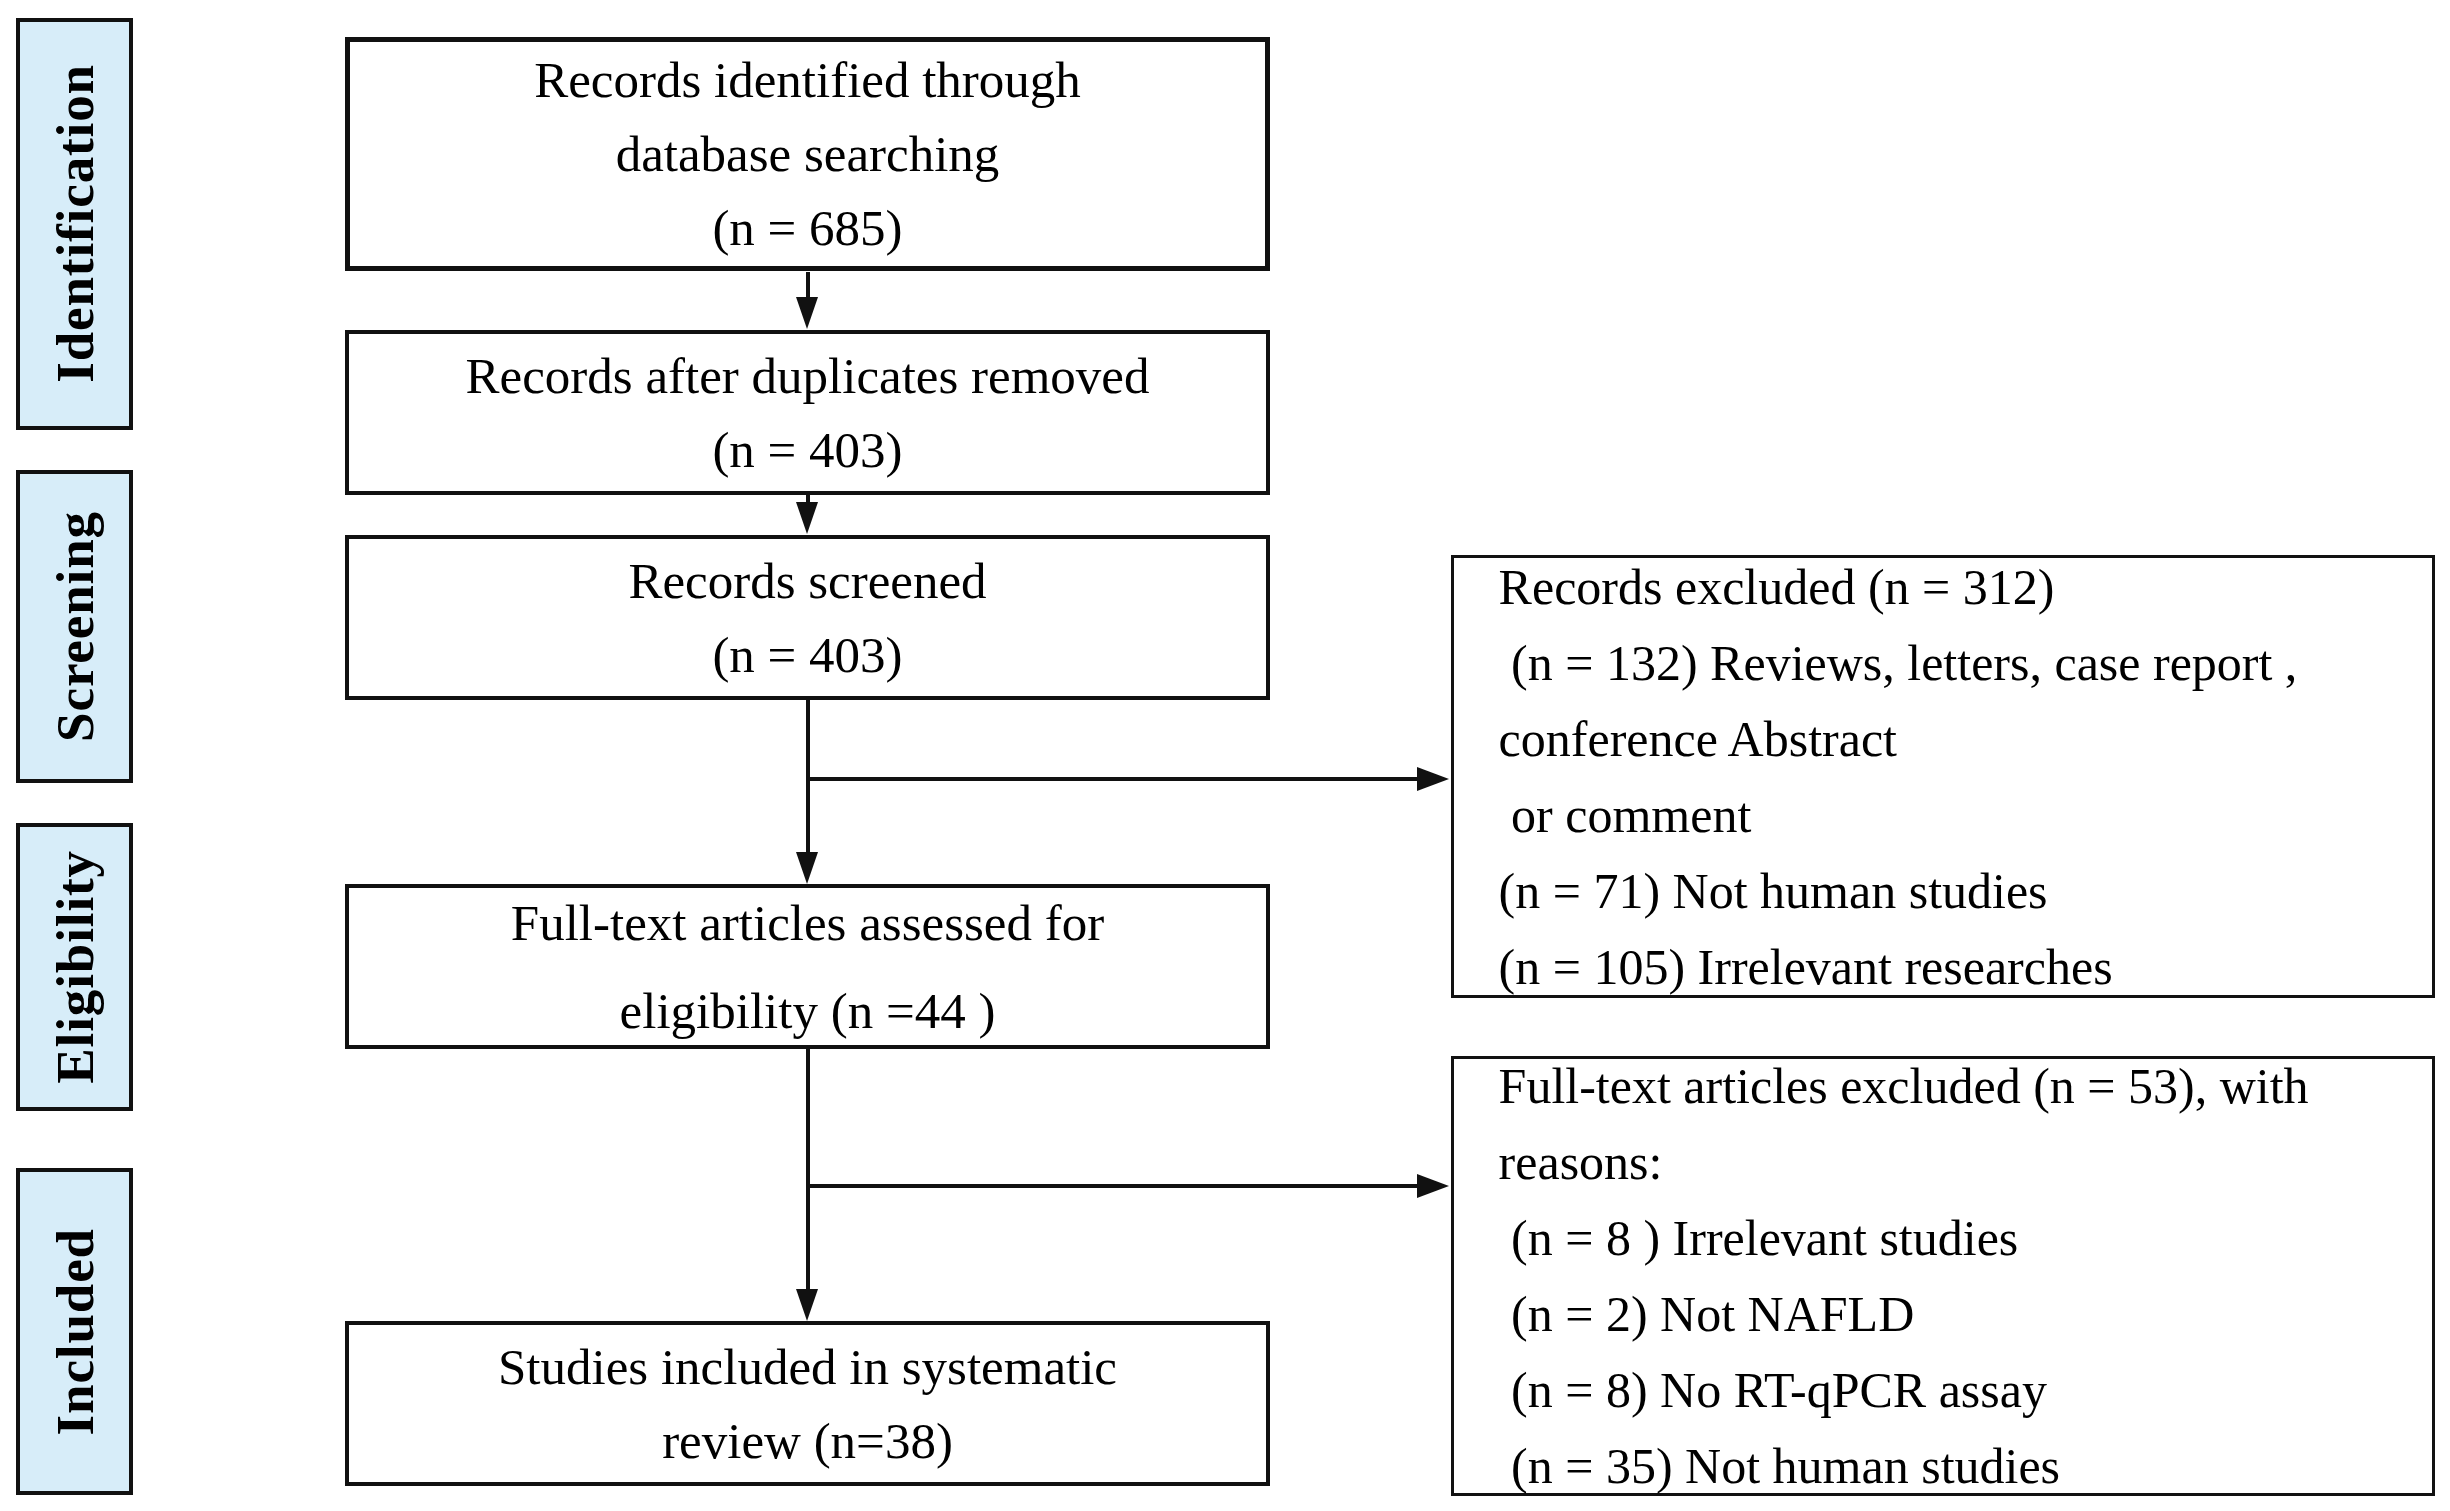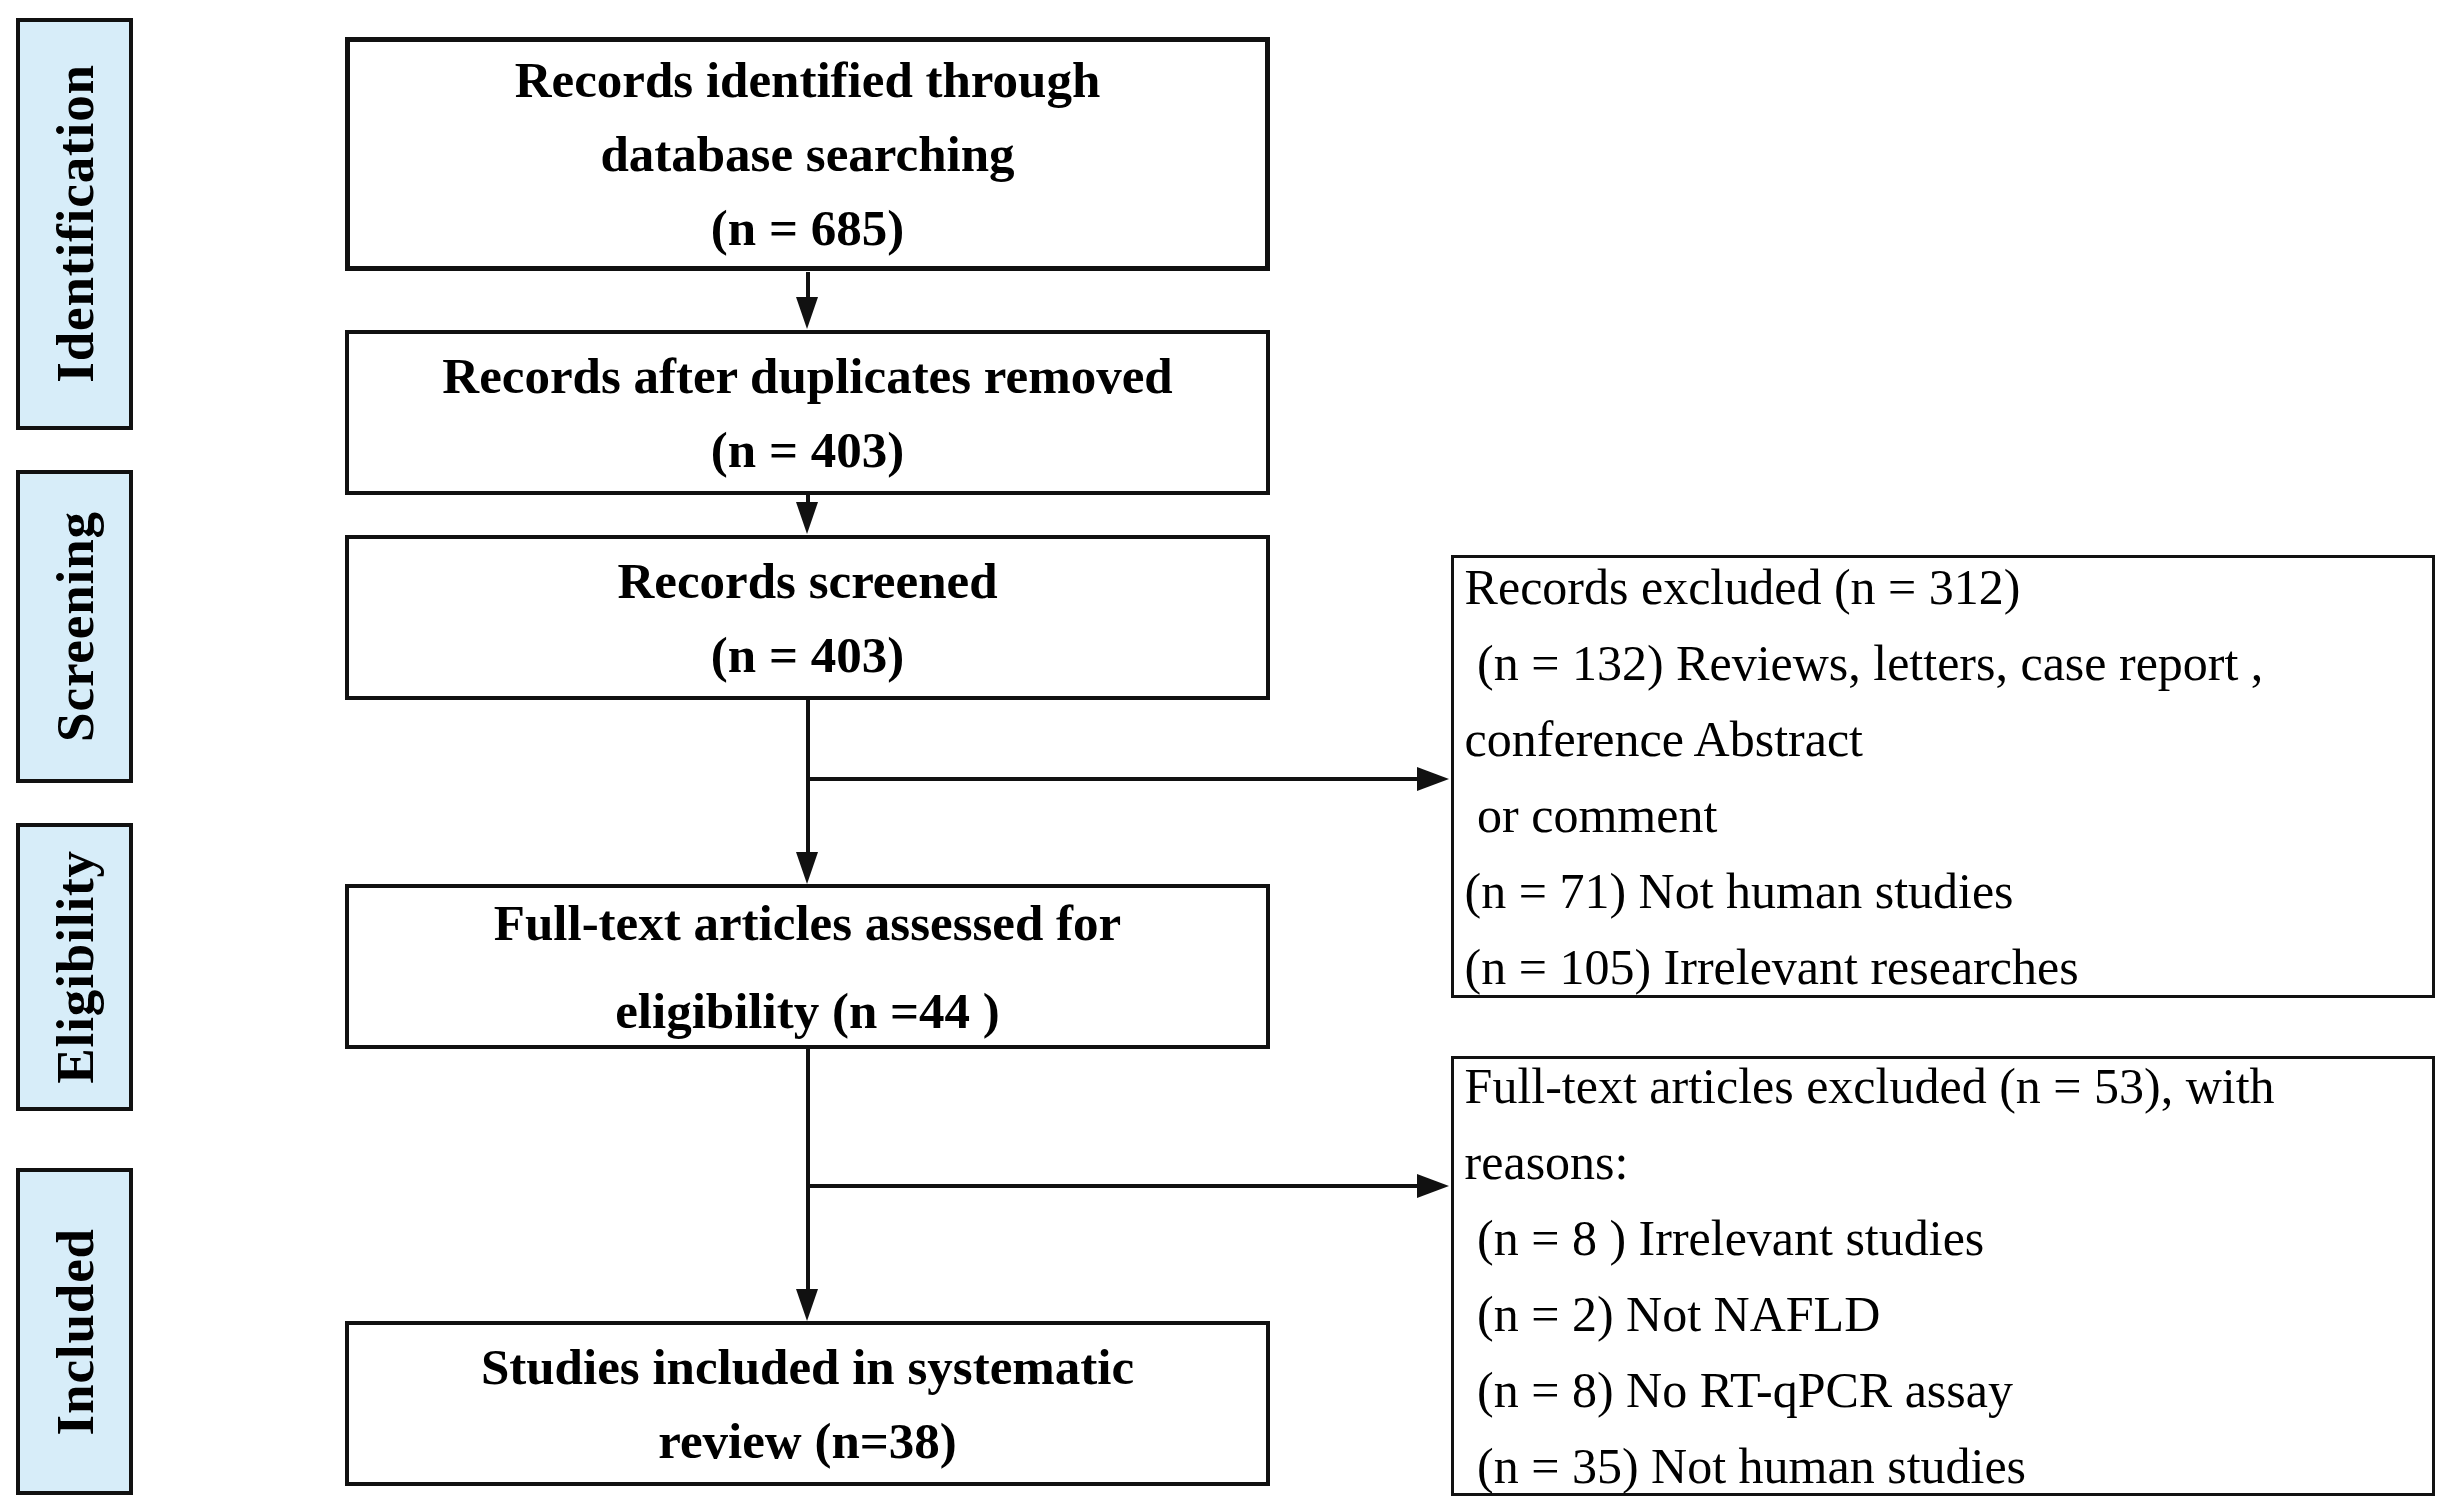--- a/index.html
+++ b/index.html
@@ -41,37 +41,37 @@
     border: 4.4px solid #111111;
     background: #ffffff;
     display: flex;
     flex-direction: column;
     justify-content: center;
     align-items: center;
     text-align: center;
     font-size: 51px;
   }
   .flowbox.thick { border-width: 5.3px; }
-  .flowbox .bline { line-height: 74px; white-space: pre; font-weight: bold; }
+  .flowbox .bline { line-height: 74px; white-space: pre; }
   
   .exclbox {
     position: absolute;
     left: 1451px;
     width: 984px;
     box-sizing: border-box;
     border: 3.5px solid #111111;
     background: #ffffff;
     display: flex;
     flex-direction: column;
     justify-content: center;
     text-align: left;
     font-size: 50px;
     padding-left: 10.6px;
   }
-  .exclbox .xline { line-height: 76px; white-space: pre; }
+  .exclbox .xline { line-height: 76px; white-space: pre; margin-left: 34px; }
   
   .vline { position: absolute; width: 3.5px; background: #111111; }
   .hline { position: absolute; height: 3.5px; background: #111111; }
   .head-down {
     position: absolute; width: 0; height: 0;
     border-left: 11.5px solid transparent;
     border-right: 11.5px solid transparent;
     border-top: 32px solid #111111;
   }
   .head-right {

